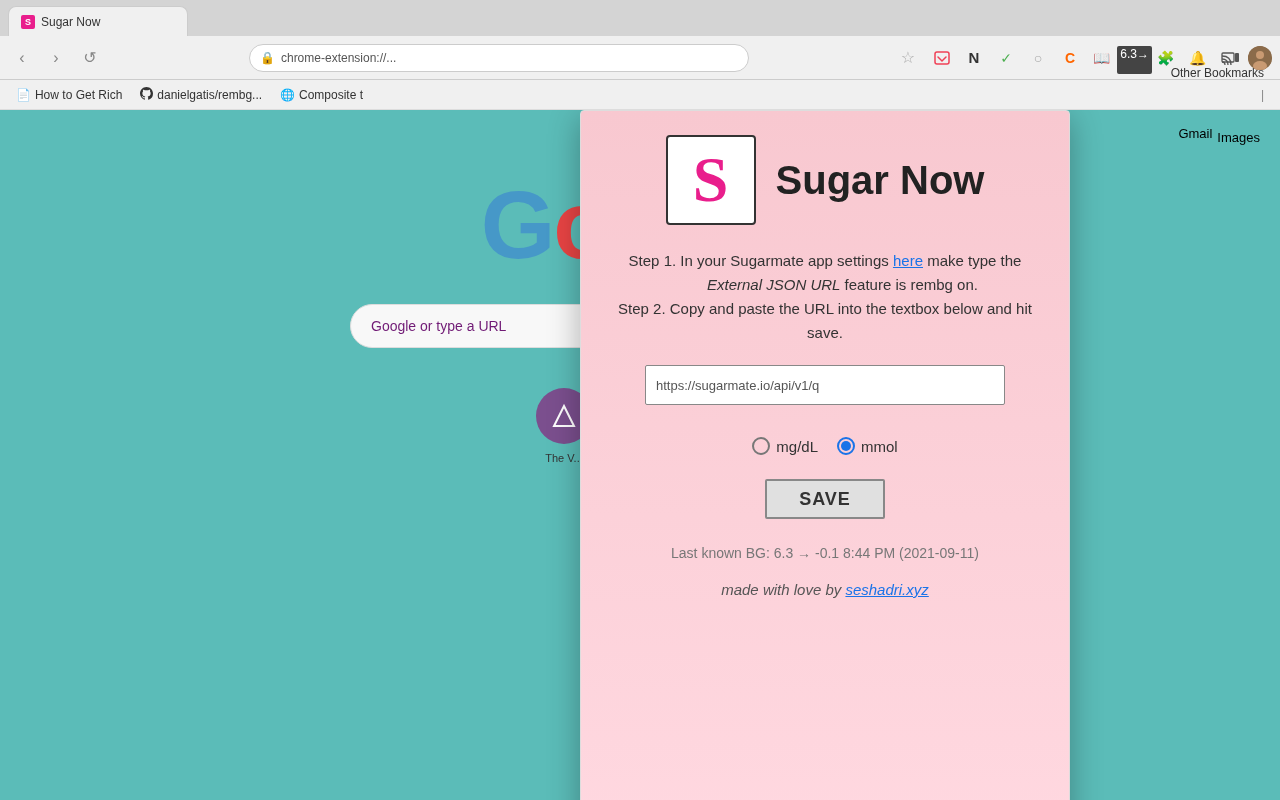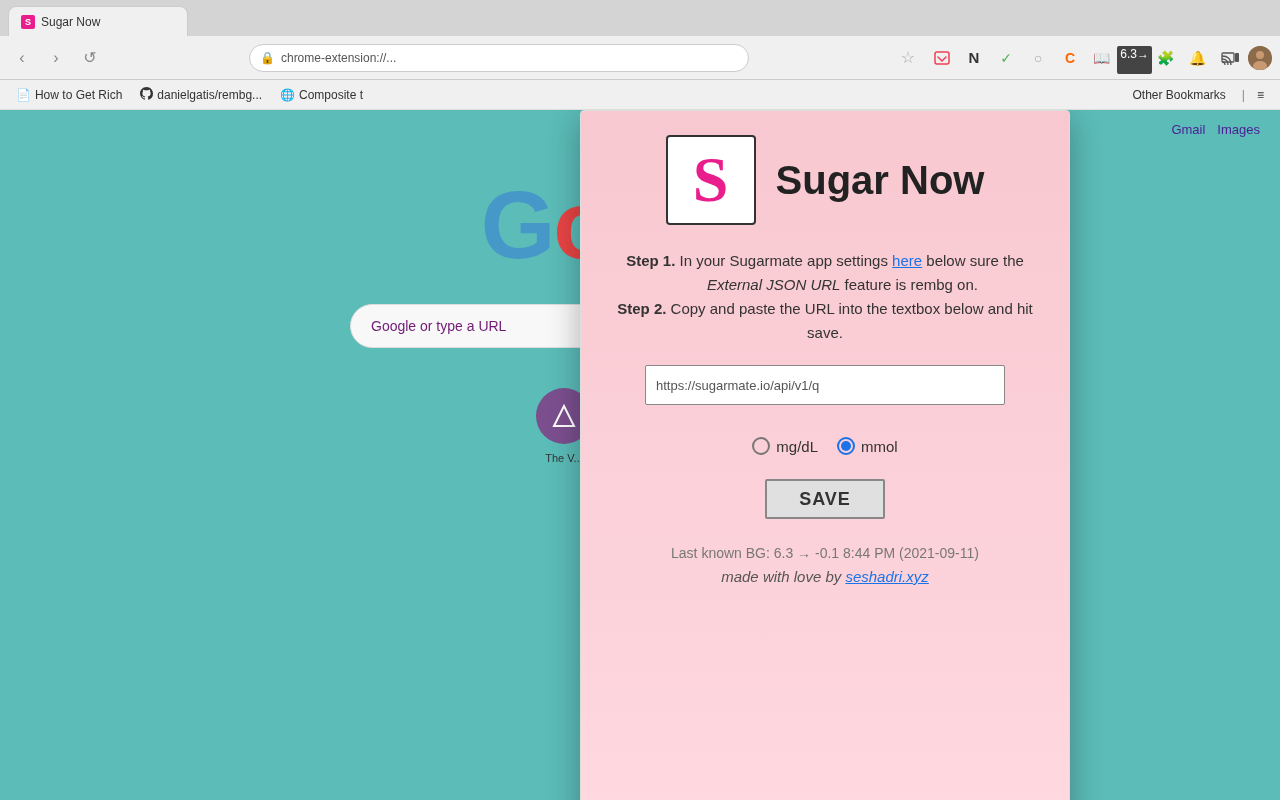--- a/index.html
+++ b/index.html
@@ -22,63 +22,63 @@
     .toolbar-icons { display: flex; align-items: center; gap: 4px; }
     .toolbar-icon-btn { width: 28px; height: 28px; border: none; background: transparent; cursor: pointer; border-radius: 4px; display: flex; align-items: center; justify-content: center; font-size: 14px; color: #555; position: relative; }
     .badge { position: absolute; top: 2px; right: 2px; background: #555; color: white; font-size: 8px; border-radius: 3px; padding: 1px 3px; }
     .avatar { width: 24px; height: 24px; border-radius: 50%; background: #8B6B4A; overflow: hidden; display: flex; align-items: center; justify-content: center; }
 
     
     .bookmarks-bar { height: 30px; background: #f0f0f0; display: flex; align-items: center; padding: 0 8px; gap: 2px; border-bottom: 1px solid #ddd; font-size: 12px; }
     .bookmark-item { display: flex; align-items: center; gap: 4px; padding: 2px 8px; border-radius: 4px; cursor: pointer; color: #333; white-space: nowrap; }
     .bookmark-icon { font-size: 12px; }
     .bookmarks-divider { flex: 1; }
-    .other-bookmarks { margin-left: auto; display: flex; align-items: flex-end; gap: 8px; }
+    .other-bookmarks { margin-left: auto; display: flex; align-items: flex-end; gap: 8px; flex-direction: column; }
 
     
     .page-content { position: relative; width: 100%; height: calc(800px - 110px); background: #5bbcb8; overflow: hidden; }
 
     
     .google-page { position: absolute; top: 0; left: 0; width: 100%; height: 100%; display: flex; flex-direction: column; align-items: center; }
-    .google-top-right { position: absolute; top: 12px; right: 20px; display: flex; align-items: center; gap: 12px; font-size: 13px; color: #4c1d95; }
+    .google-top-right { position: absolute; top: 12px; right: 20px; display: flex; align-items: center; gap: 5px; font-size: 13px; color: #000000; }
     .search-box { width: 580px; height: 44px; border-radius: 22px; border: 1px solid #ddd; background: #f8f8f8; display: flex; align-items: center; padding: 0 20px; font-size: 16px; color: #aaa; }
 
     
     .quick-links { display: flex; gap: 20px; margin-top: 40px; }
     .quick-link { display: flex; flex-direction: column; align-items: center; gap: 8px; cursor: pointer; }
     .quick-link-icon { width: 56px; height: 56px; border-radius: 50%; display: flex; align-items: center; justify-content: center; font-size: 22px; }
 
     
     .popup-overlay { position: absolute; top: 0; left: 580px; width: 490px; height: 720px; background: linear-gradient(to bottom, #f8c8d0, #ffd8e0); border: 1px solid #ddd; border-radius: 4px; box-shadow: 0 8px 32px rgba(0,0,0,0.3); z-index: 100; padding: 24px 32px; display: flex; flex-direction: column; align-items: center; }
 
     
     .popup-header { display: flex; align-items: center; gap: 20px; margin-bottom: 24px; }
     .popup-logo-box { width: 90px; height: 90px; border: 2px solid #333; border-radius: 4px; background: white; display: flex; align-items: center; justify-content: center; }
     .popup-logo-letter { font-size: 64px; font-weight: 600; color: #e91e8c; font-family: serif; }
     .popup-title { font-size: 40px; font-weight: bold; color: #222; }
 
     .popup-body { text-align: center; font-size: 15px; line-height: 1.6; color: #333; max-width: 420px; }
-    .step-bold { font-weight: bold; }
+    .step-bold { font-weight: normal; }
     .italic-text { font-style: italic; margin-left: 35px; }
     .link-text { color: #1a73e8; text-decoration: underline; cursor: pointer; }
 
     .url-input { margin-top: 20px; width: 360px; height: 40px; border: 1px solid #888; border-radius: 2px; background: white; font-size: 13px; padding: 0 10px; color: #555; text-align: left; }
 
     .unit-section { margin-top: 20px; text-align: center; font-size: 15px; color: #333; }
     .radio-row { display: flex; align-items: flex-start; justify-content: center; gap: 19px; margin-top: 12px; }
     .radio-label { display: flex; align-items: center; gap: 6px; font-size: 15px; cursor: pointer; }
     .radio-circle { width: 18px; height: 18px; border-radius: 50%; border: 2px solid #777; display: flex; align-items: center; justify-content: center; }
     .radio-circle.selected { border-color: #1a73e8; }
     .radio-dot { width: 10px; height: 10px; border-radius: 50%; background: #1a73e8; }
 
     .save-btn { margin-top: 24px; width: 120px; height: 40px; background: #e0e0e0; border: 2px solid #888; border-radius: 2px; font-size: 18px; font-weight: bold; color: #333; cursor: pointer; letter-spacing: 1px; }
 
     .last-known { margin-top: 24px; text-align: center; font-size: 14px; color: #777; line-height: 1.5; }
 
-    .made-with { margin-top: 4px; font-style: italic; font-size: 15px; color: #555; }
+    .made-with { margin-top: 17px; font-style: italic; font-size: 15px; color: #555; }
     .made-with a { color: #1a73e8; text-decoration: underline; }
   </style>
 </head>
 <body>
 
 <div class="browser-chrome">
 
   <div class="tab-bar">
     <div class="tab">
       <div class="tab-favicon">
@@ -164,21 +164,21 @@
   </div>
 
 </div>
 
 <div class="page-content">
 
   <div class="google-page">
 
     <div class="google-top-right">
       <span style="cursor:pointer;">Gmail</span>
-      <span style="cursor:pointer;">Images</span>
+      <span style="cursor:pointer;margin-top:8px;">Images</span>
     </div>
 
     <div style="font-size: 96px; font-weight: bold; margin-top: 60px; color: #4db5b0; letter-spacing: -2px;">
       <span style="color:#4698c8;">G</span><span style="color:#e84444;">o</span><span style="color:#f8a800;">o</span><span style="color:#4698c8;">g</span><span style="color:#2ea844;">l</span><span style="color:#e84444;">e</span>
     </div>
 
     <div class="search-box" style="margin-top: 24px;">
       <span style="color:#701a75; font-size:14px;">Google or type a URL</span>
     </div>
 
@@ -217,21 +217,21 @@
     <div class="popup-header">
       <div class="popup-logo-box">
         <span class="popup-logo-letter">S</span>
       </div>
       <div class="popup-title">Sugar Now</div>
     </div>
 
     <div class="popup-body">
       <p>
         <span class="step-bold">Step 1.</span><span> In your Sugarmate app settings </span><a class="link-text">here</a>
-        <span> below sure the </span><span class="italic-text">External JSON URL</span><span> feature is rembg on.</span>
+        <span> make type the </span><span class="italic-text">External JSON URL</span><span> feature is rembg on.</span>
       </p>
       <p style="">
         <span class="step-bold">Step 2.</span><span> Copy and paste the URL into the textbox below and hit save.</span>
       </p>
     </div>
 
     <input class="url-input" type="text" value="https://sugarmate.io/api/v1/q" placeholder="https://sugarmate.io/api/v1/q" style="">
 
     <div class="unit-section">
       <div class="radio-row">

